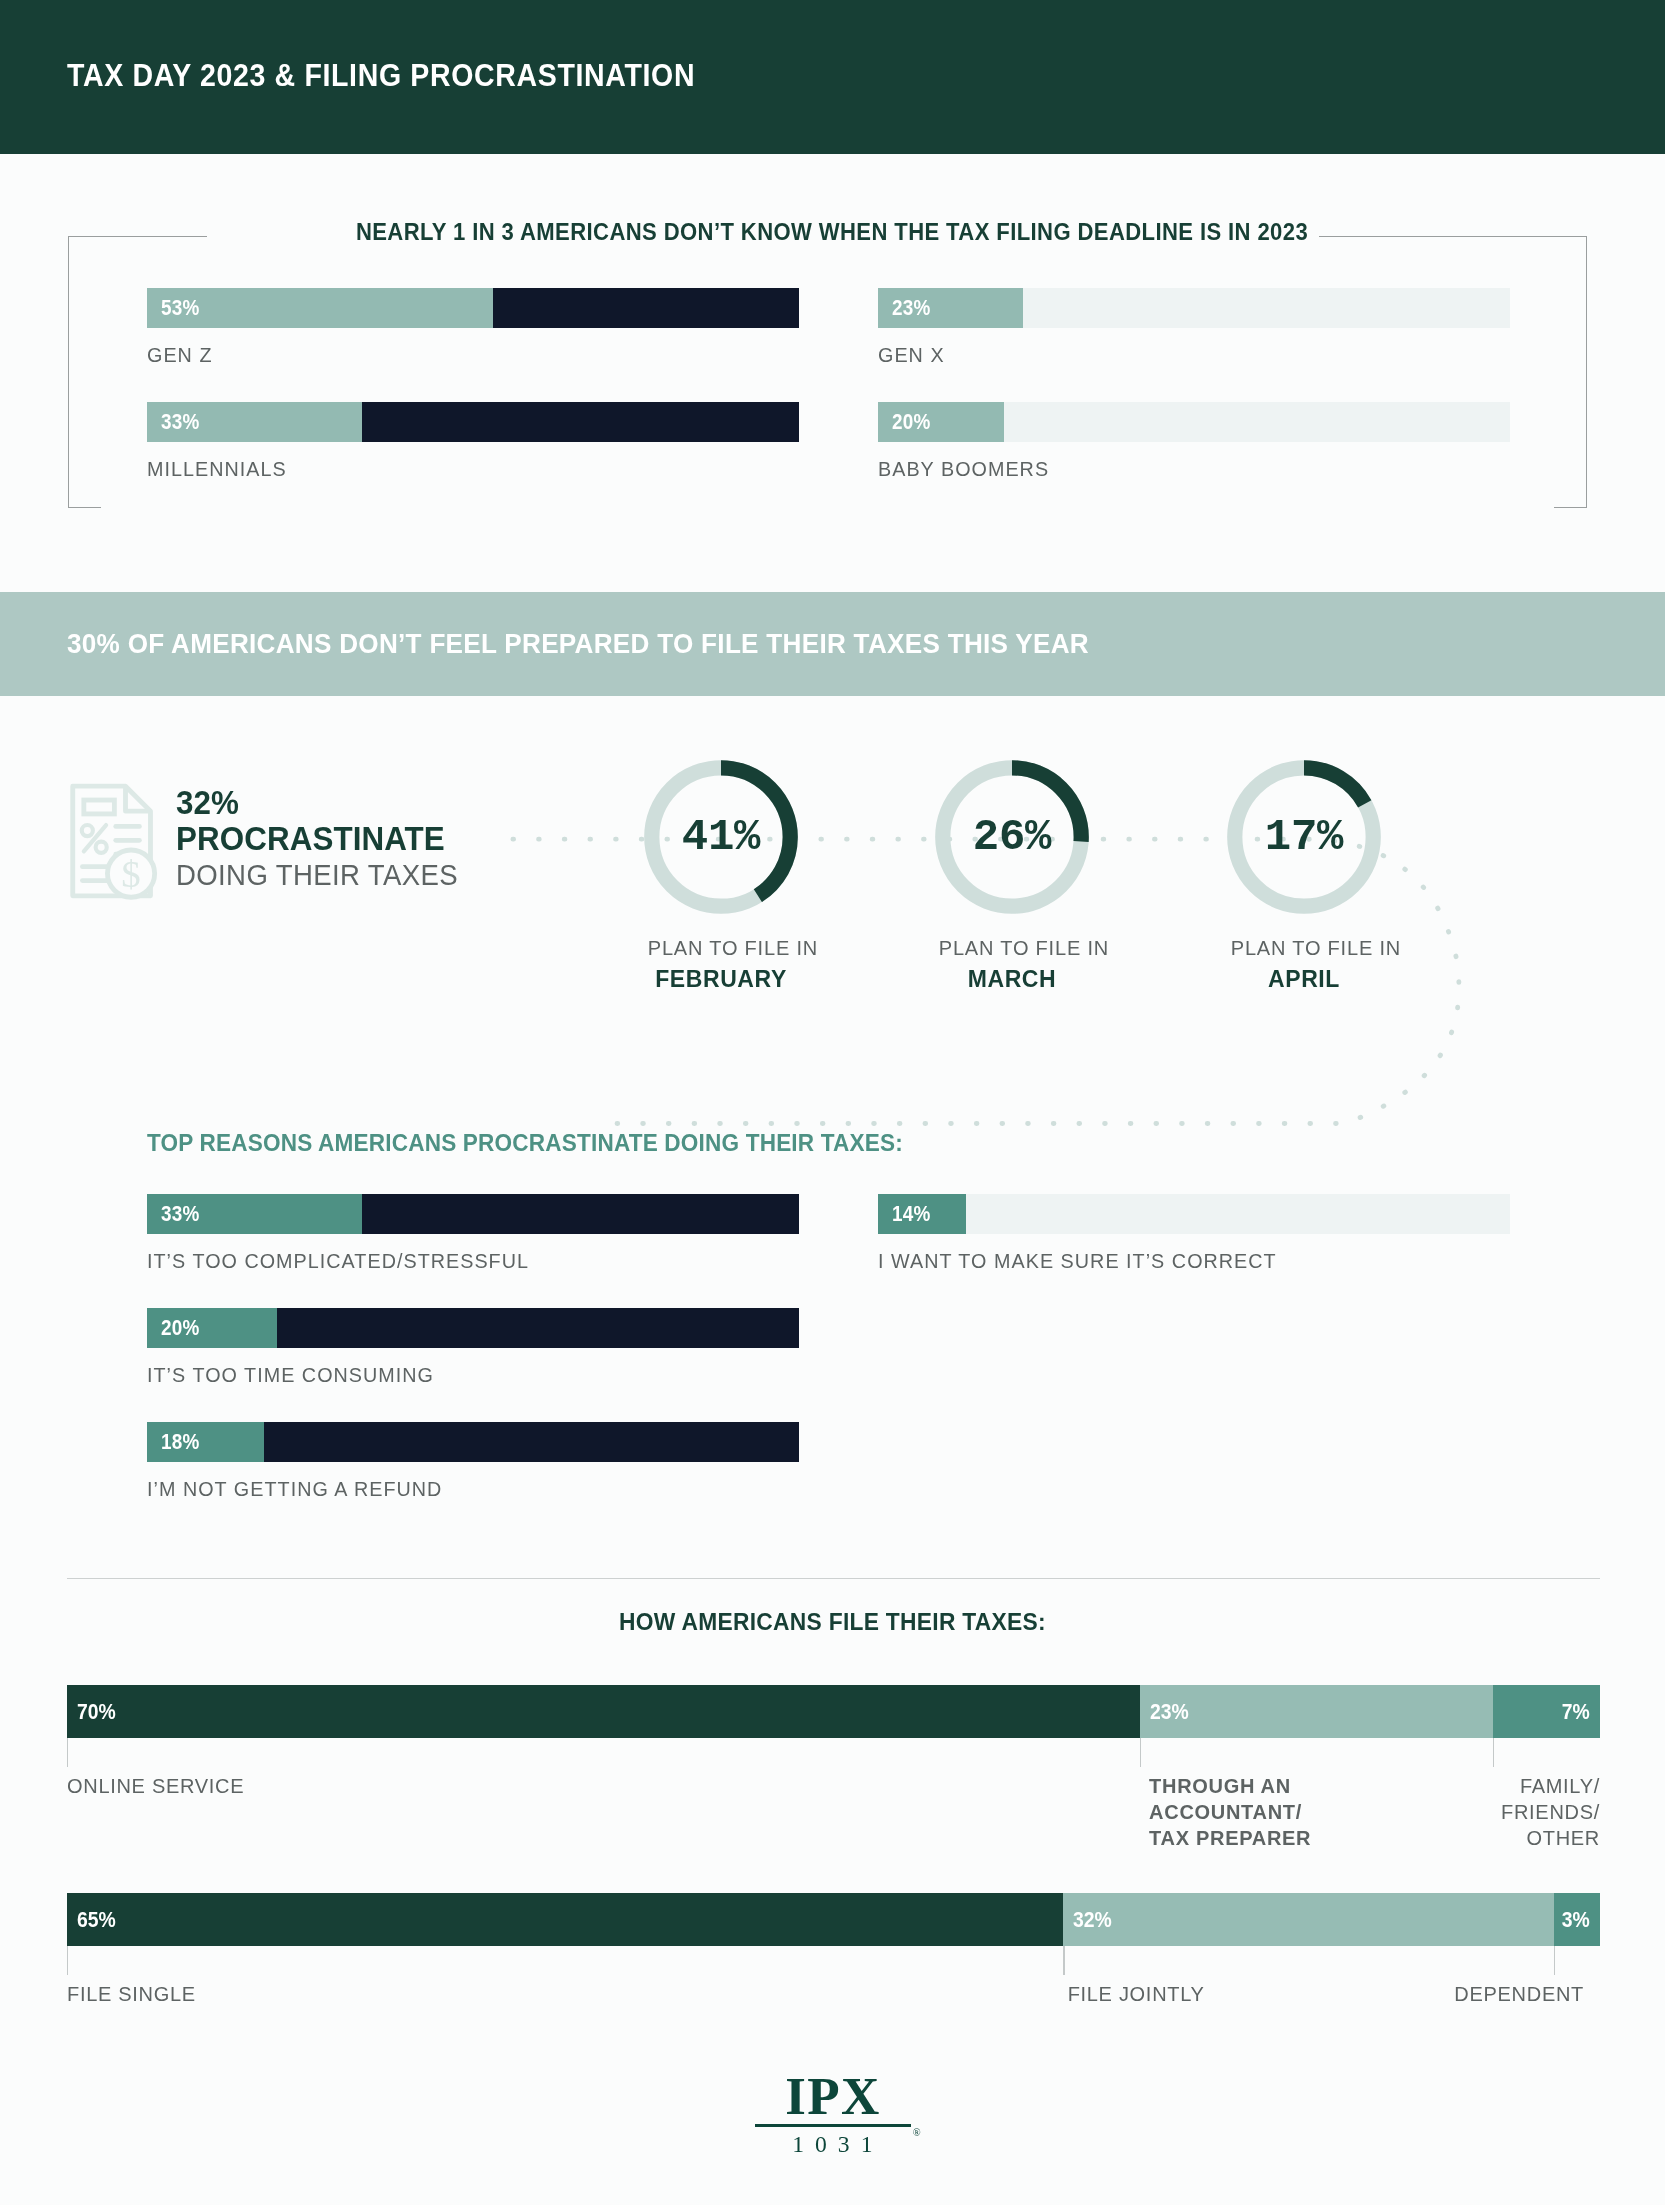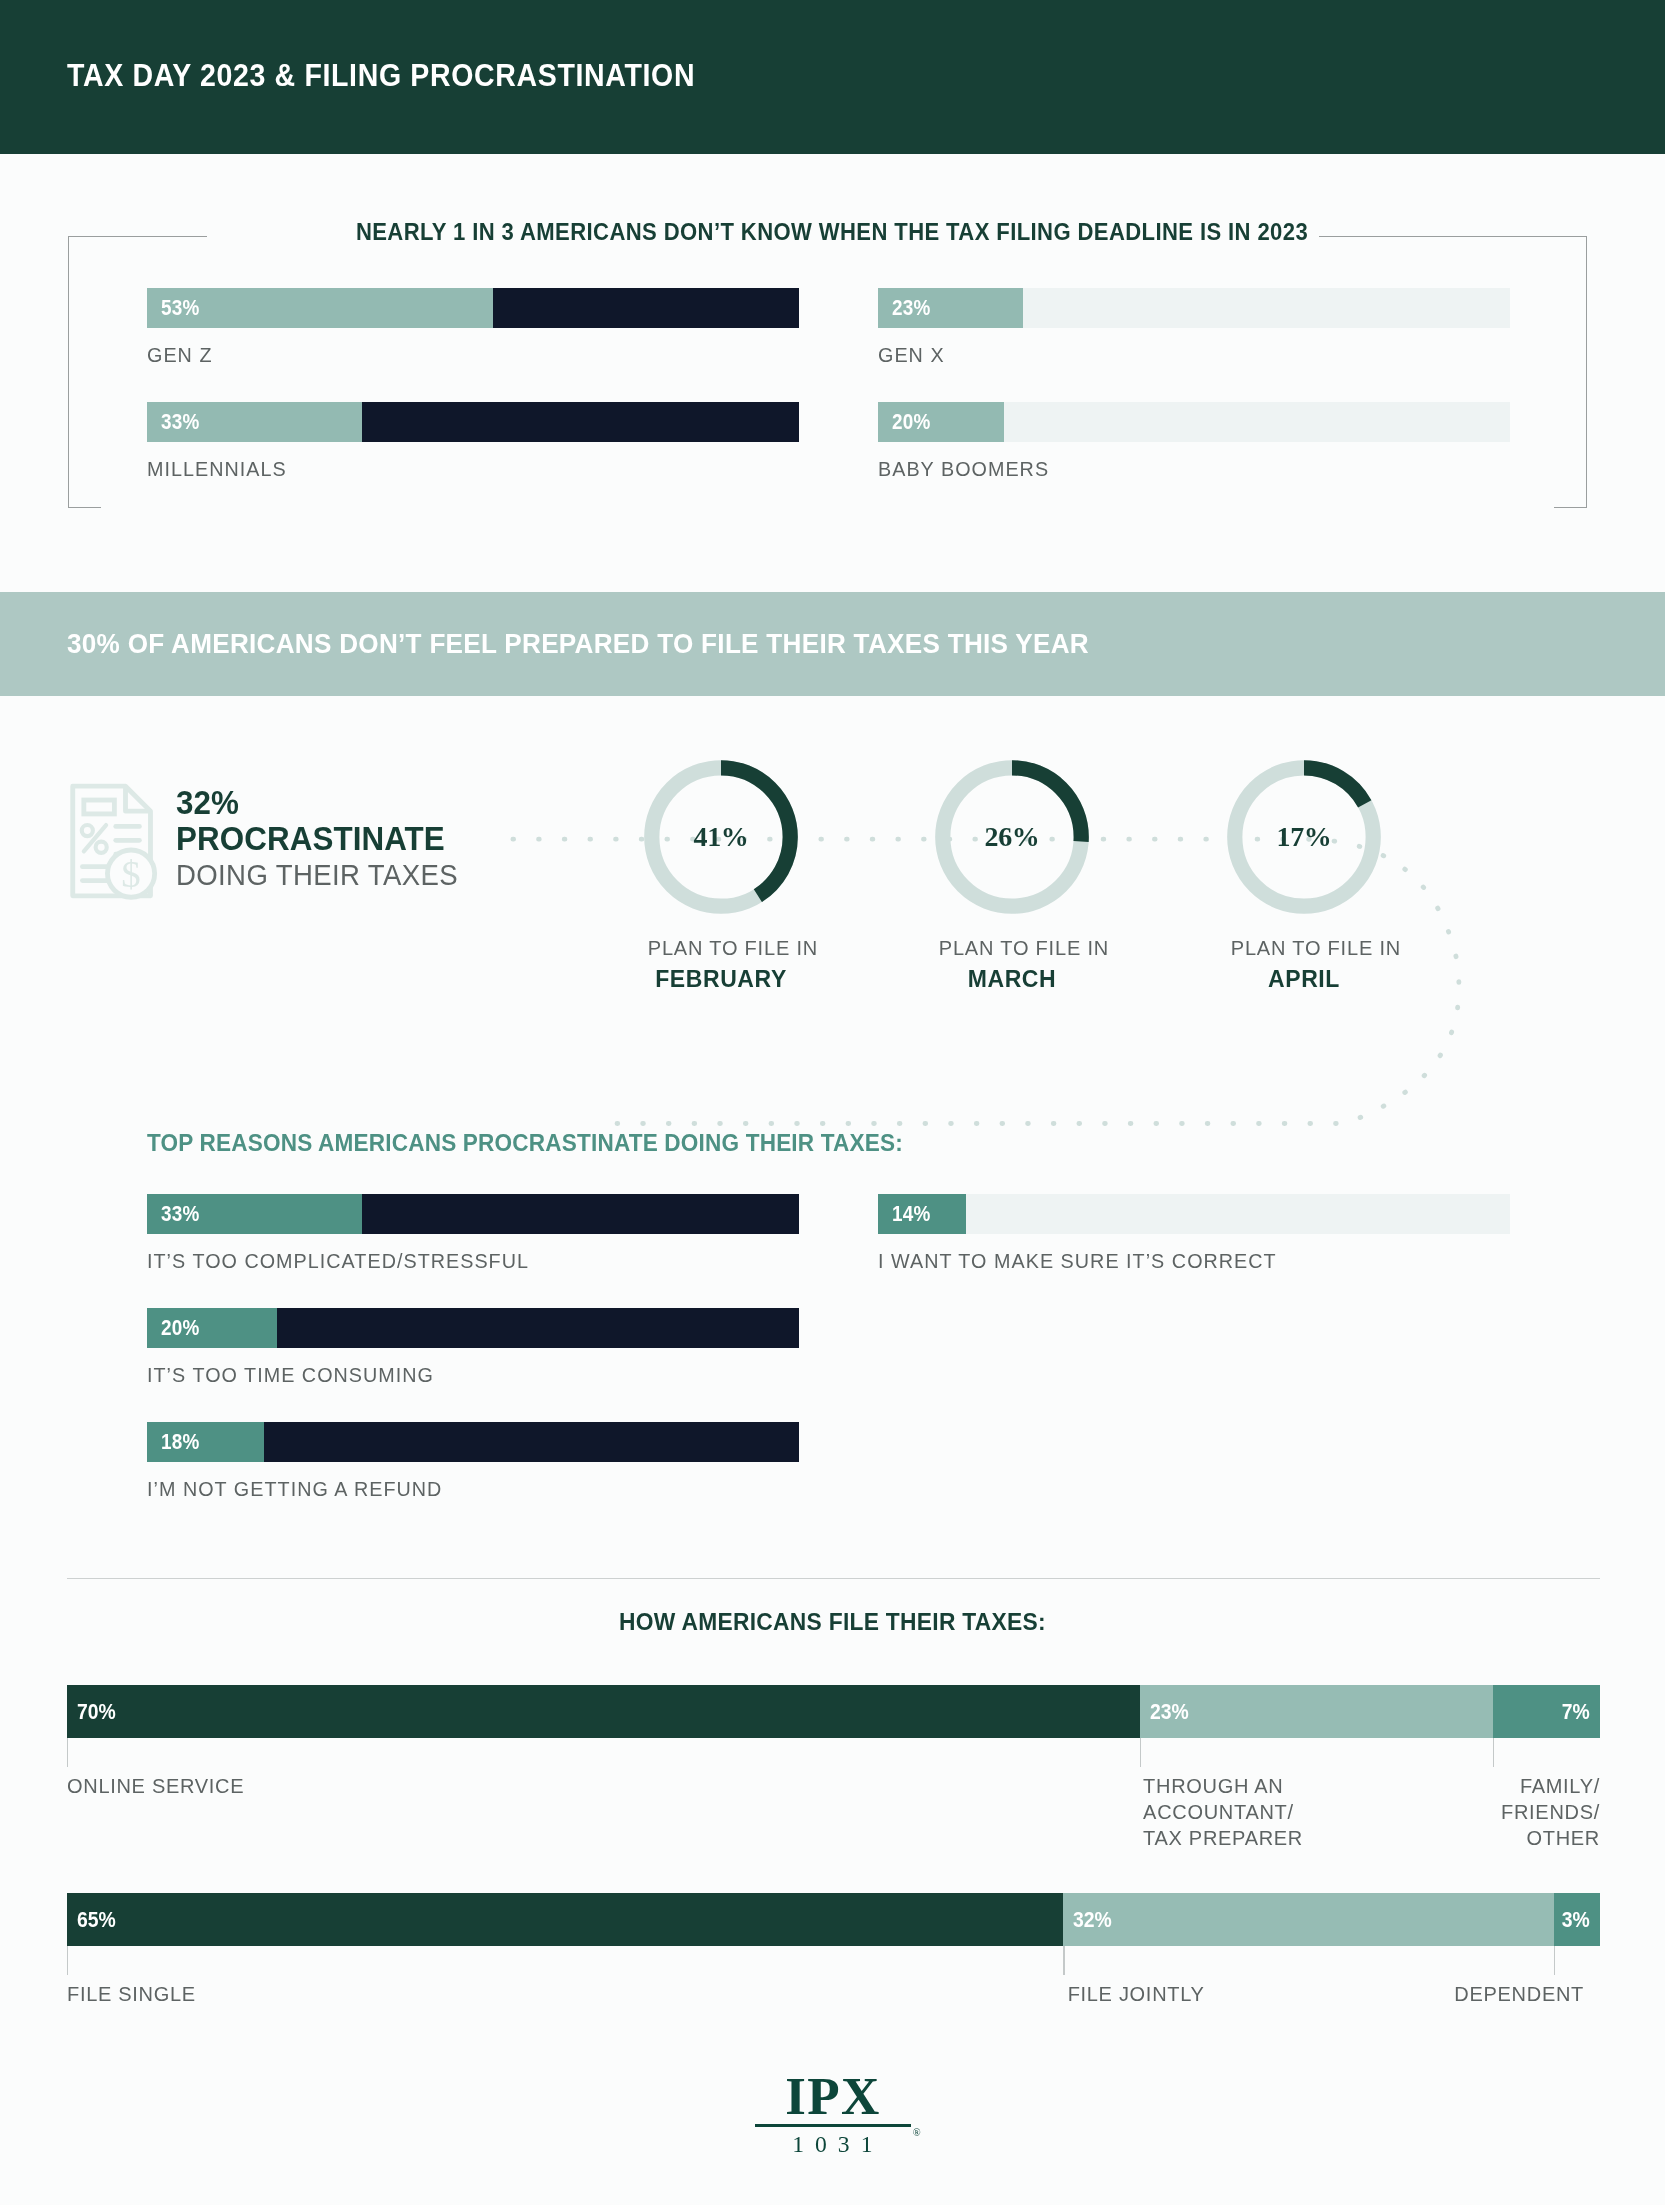--- a/index.html
+++ b/index.html
@@ -158,23 +158,23 @@
   
   .donut-group { position: absolute; left: 624px; top: 756px; width: 832px; height: 270px; }
   .donut-item { position: absolute; top: 0; width: 194px; text-align: center; }
   .donut-ring { position: relative; width: 162px; height: 162px; margin: 0 auto; }
   .donut-ring svg { display: block; }
   .donut-pct {
     position: absolute; left: 0; top: 0;
     width: 162px; height: 162px;
     display: flex; align-items: center; justify-content: center;
     color: #173f35;
-    font-size: 28px;
-    font-weight: bold;
-    font-family: Liberation Serif, serif;
+    font-size: 44px;
+    font-weight: bold;
+    font-family: Liberation Mono, monospace;
     letter-spacing: -0.3px;
   }
   .donut-cap {
     margin-top: 19.4px;
     color: #5d6363;
     font-size: 20px;
     letter-spacing: 0.8px;
     font-family: "Liberation Sans Narrow", "Liberation Sans", sans-serif;
     white-space: nowrap;
     text-align: right;
@@ -460,21 +460,21 @@
         <span class="seg-val left">23%</span>
       </div>
       <div class="seg teal" style="width:7%;">
         <span class="seg-val right">7%</span>
       </div>
       <div class="tick" style="left:0px;"></div>
       <div class="tick" style="left:70%;"></div>
       <div class="tick" style="left:93%;"></div>
     </div>
     <div class="stack-label" style="left:0px;">ONLINE SERVICE</div>
-    <div class="stack-label" style="left:70%; margin-left:3px;">THROUGH AN
+    <div class="stack-label" style="left:70%; margin-left:9px;font-weight:bold;">THROUGH AN
 ACCOUNTANT/
 TAX PREPARER</div>
     <div class="stack-label ralign" style="right:0px;">FAMILY/
 FRIENDS/
 OTHER</div>
   </div>
 
   <div class="stack" style="top:1893px;">
     <div class="stack-bar">
       <div class="seg dark" style="width:65%;">

